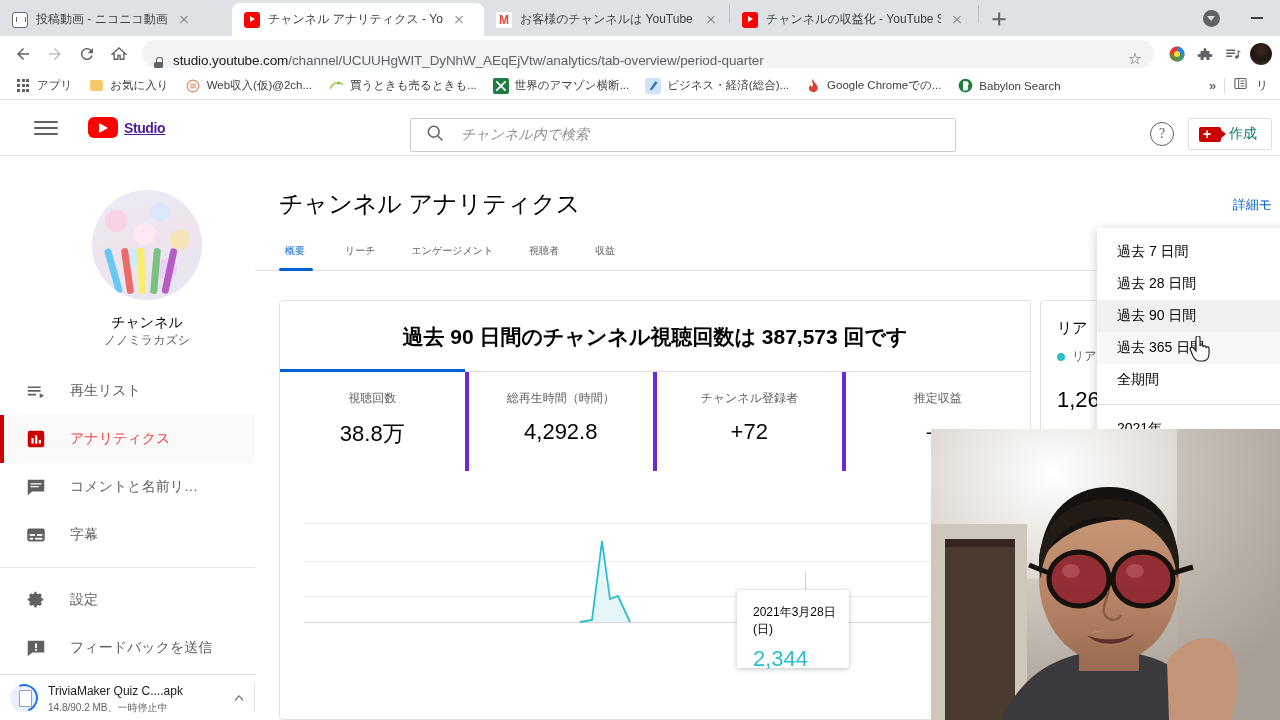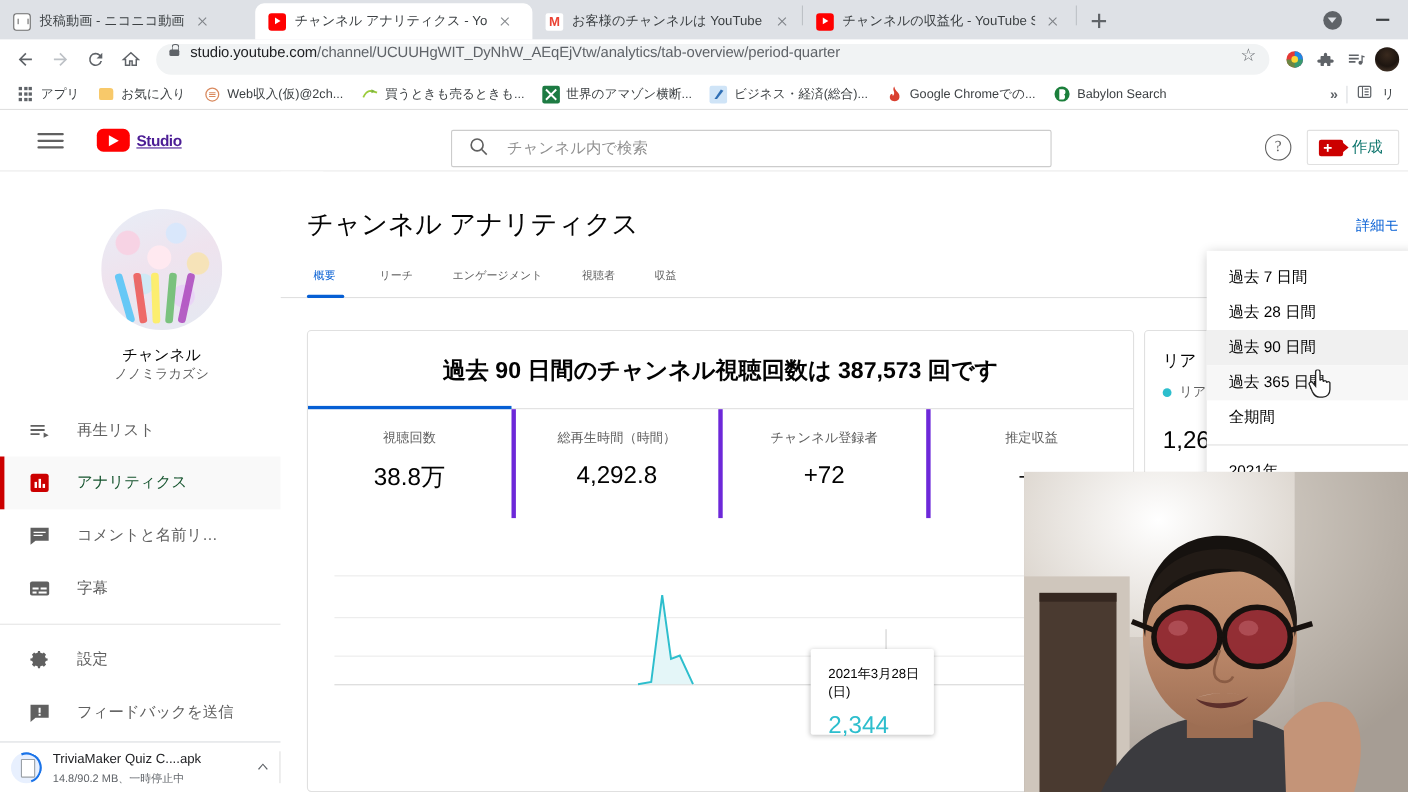--- a/index.html
+++ b/index.html
@@ -68,21 +68,21 @@
   
   .toolbar {
     position: absolute; top: 36px; left: 0; width: 1280px; height: 36px;
     background: #fff; display: flex; align-items: center; padding: 0 8px; gap: 2px;
   }
   .navbtn { width: 30px; height: 30px; display:flex;align-items:center;justify-content:center;
      border-radius:50%; color:#5f6368; }
   .navbtn.disabled { color:#bdc1c6; }
   .omnibox {
     flex: 1; height: 28px; background: #f1f3f4; border-radius: 14px;
-    display: flex; align-items: flex-start; padding: 0 12px; gap: 10px; margin: 0 6px;
+    display: flex; align-items: flex-end; padding: 0 12px; gap: 10px; margin: 0 6px;
     font-size: 13px; color: #202124;
   }
   .lock { width:9px; height:11px; position:relative; flex:0 0 9px; }
   .lock:before{content:"";position:absolute;bottom:0;left:0;width:9px;height:6.5px;background:#5f6368;border-radius:1.5px;}
   .lock:after{content:"";position:absolute;top:0;left:2px;width:5px;height:6px;border:1.5px solid #5f6368;
       border-bottom:none;border-radius:3px 3px 0 0;}
   .url { white-space:nowrap; overflow:hidden; color:#5f6368; font-size:13.5px; letter-spacing:-.1px;}
   .url b { color:#202124; font-weight: normal; }
   .star { font-size: 16px; color: #5f6368; }
   .tb-icons { display:flex; align-items:center; gap:6px; padding-left: 4px;}
@@ -118,21 +118,21 @@
      margin-left:18px; }
   .hamburger i { display:block; height:2px; background:#606060; border-radius:1px; }
   .logo { display:flex; align-items:center; gap:6px; margin-left:20px;}
   .logo-yt { width:30px;height:21px;background:#ff0000;border-radius:6px;position:relative; }
   .logo-yt:after{content:"";position:absolute;left:11px;top:5.5px;border-left:9px solid #fff;
       border-top:5px solid transparent;border-bottom:5px solid transparent;}
   .logo-txt { font-size:14px; font-weight:bold; color:#4c1d95; letter-spacing:-.4px;text-decoration:underline; }
   .studio-search {
     position:absolute; left:410px; top:118px; width:546px; height:34px;
     border:1px solid #ccc; border-radius:2px; display:flex; align-items:center;
-    padding:0 14px; gap:16px;
+    padding:0 14px; gap:16px;font-style:italic;
   }
   .ss-placeholder { color:#909090; font-size:14px; }
   .head-right { position:absolute; right:8px; top:118px; display:flex; align-items:center; gap:14px;}
   .q-mark { width:24px;height:24px;border:1.6px solid #606060;border-radius:50%;color:#606060;
      font-size:14px; display:flex;align-items:center;justify-content:center; font-family:"Liberation Serif",serif;}
   .create-btn { display:flex;align-items:center;gap:8px; padding:6px 14px 6px 10px; border:1px solid #e0e0e0;
      border-radius:2px; font-size:14px; color:#0f766e;}
   .cam { width:22px;height:15px;background:#cc0000;border-radius:2px;position:relative;}
   .cam:after{content:"";position:absolute;right:-5px;top:2px;border-left:6px solid #cc0000;
       border-top:5.5px solid transparent;border-bottom:5.5px solid transparent;}
@@ -156,21 +156,21 @@
       linear-gradient(160deg,#e7eef7 0%,#efe3ee 45%,#e4e9f2 100%);
   }
   .chan-av .streak { position:absolute; bottom:6px; width:7px; height:46px; border-radius:3px; opacity:.85;}
   .chan-name { font-size:14px; color:#030303; margin-top:14px; }
   .chan-sub { font-size:12px; color:#606060; margin-top:0; }
   .navitem {
     height:48px; display:flex; align-items:center; gap:22px; padding:0 0 0 24px;
     font-size:14px; color:#606060; position:relative;
   }
   .navitem .ni-ic { width:24px;height:24px;flex:0 0 24px;display:flex;align-items:center;justify-content:center;}
-  .navitem.active { background:#f9f9f9; color:#14532d; }
+  .navitem.active { background:#f9f9f9; color:#ef4444; }
   .navitem.active:before{content:"";position:absolute;left:0;top:0;width:4px;height:100%;background:#c00;}
   .nav-label { white-space:nowrap; overflow:hidden; text-overflow:ellipsis;}
   .nav-sep { height:1px; background:#e5e5e5; margin:8px 0; }
   .navscroll { position:absolute; right:2px; top:236px; width:4px; height:116px; background:#c1c1c1; border-radius:2px;}
 
   
   .main { position:absolute; top:156px; left:255px; width:1025px; height:564px; background:#fff; overflow:hidden;}
   .page-title { font-size:24px; color:#030303; padding:32px 0 0 24px; font-weight:400;}
   .tabs { display:flex; gap:0; padding:24px 0 0 24px; border-bottom:1px solid #e0e0e0; }
   .an-tab { padding:0 18px 12px; font-size:10px; color:#606060; position:relative; }

